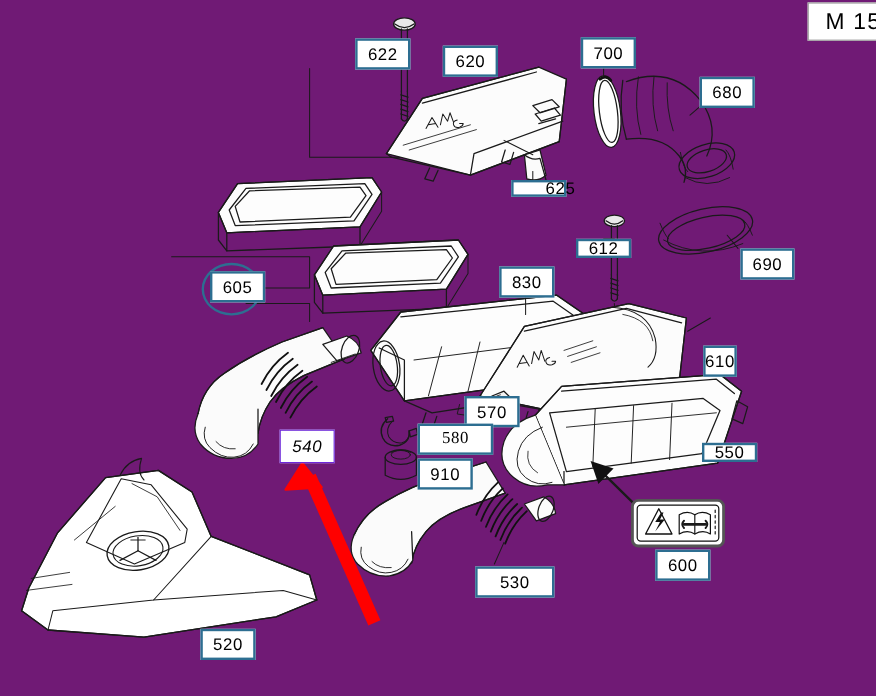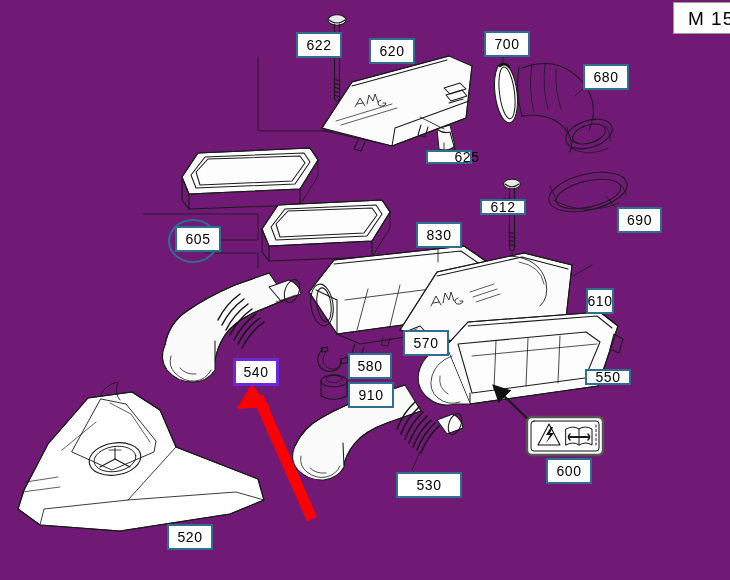--- a/index.html
+++ b/index.html
@@ -35,22 +35,23 @@
     font-family: "Liberation Sans", sans-serif;
     font-size: 14px;
     line-height: 1;
     display: flex;
     align-items: center;
     justify-content: center;
     letter-spacing: 0.5px;
     z-index: 20;
   }
   .callout.red {
-    border: 3px solid #6d28d9;
+    border: 1px solid #6d28d9;
     z-index: 30;
+    font-style: italic;
   }
   .callout.plain {
     border: 1px solid #9a9a9a;
     font-size: 19px;
     justify-content: flex-start;
     padding-left: 14px;
     letter-spacing: 1px;
   }
   .ring-marker {
     position: absolute;
@@ -371,22 +372,22 @@
   <div class="callout" style="left:296px; top:32px; width:46px; height:26px;">622</div>
   <div class="callout" style="left:369px; top:38px; width:46px; height:26px;">620</div>
   <div class="callout" style="left:484px; top:31px; width:46px; height:26px;">700</div>
   <div class="callout" style="left:583px; top:64px; width:46px; height:26px;">680</div>
   <div class="callout" style="left:426px; top:150px; width:46px; height:14px;padding-left:36px;">625</div>
   <div class="callout" style="left:617px; top:207px; width:45px; height:26px;">690</div>
   <div class="callout" style="left:175px; top:226px; width:46px; height:26px;">605</div>
   <div class="callout" style="left:416px; top:222px; width:46px; height:26px;">830</div>
   <div class="callout" style="left:480px; top:199px; width:46px; height:16px;">612</div>
   <div class="callout" style="left:586px; top:252px; width:28px; height:26px;margin-top:36px;">610</div>
-  <div class="callout" style="left:403px; top:330px; width:46px; height:26px;">570</div>
-  <div class="callout" style="left:348px; top:353px; width:44px; height:26px;">580</div>
+  <div class="callout" style="left:387px; top:330px; width:46px; height:26px;">570</div>
+  <div class="callout" style="left:348px; top:353px; width:63px; height:26px;font-family:Liberation Serif, serif;">580</div>
   <div class="callout" style="left:348px; top:382px; width:46px; height:26px;">910</div>
   <div class="callout" style="left:585px; top:369px; width:46px; height:16px;">550</div>
   <div class="callout red" style="left:233px; top:358px; width:46px; height:28px;">540</div>
   <div class="callout" style="left:396px; top:472px; width:66px; height:26px;">530</div>
   <div class="callout" style="left:546px; top:458px; width:46px; height:26px;">600</div>
   <div class="callout" style="left:167px; top:524px; width:46px; height:26px;">520</div>
 
 </div>
 
 </body></html>

